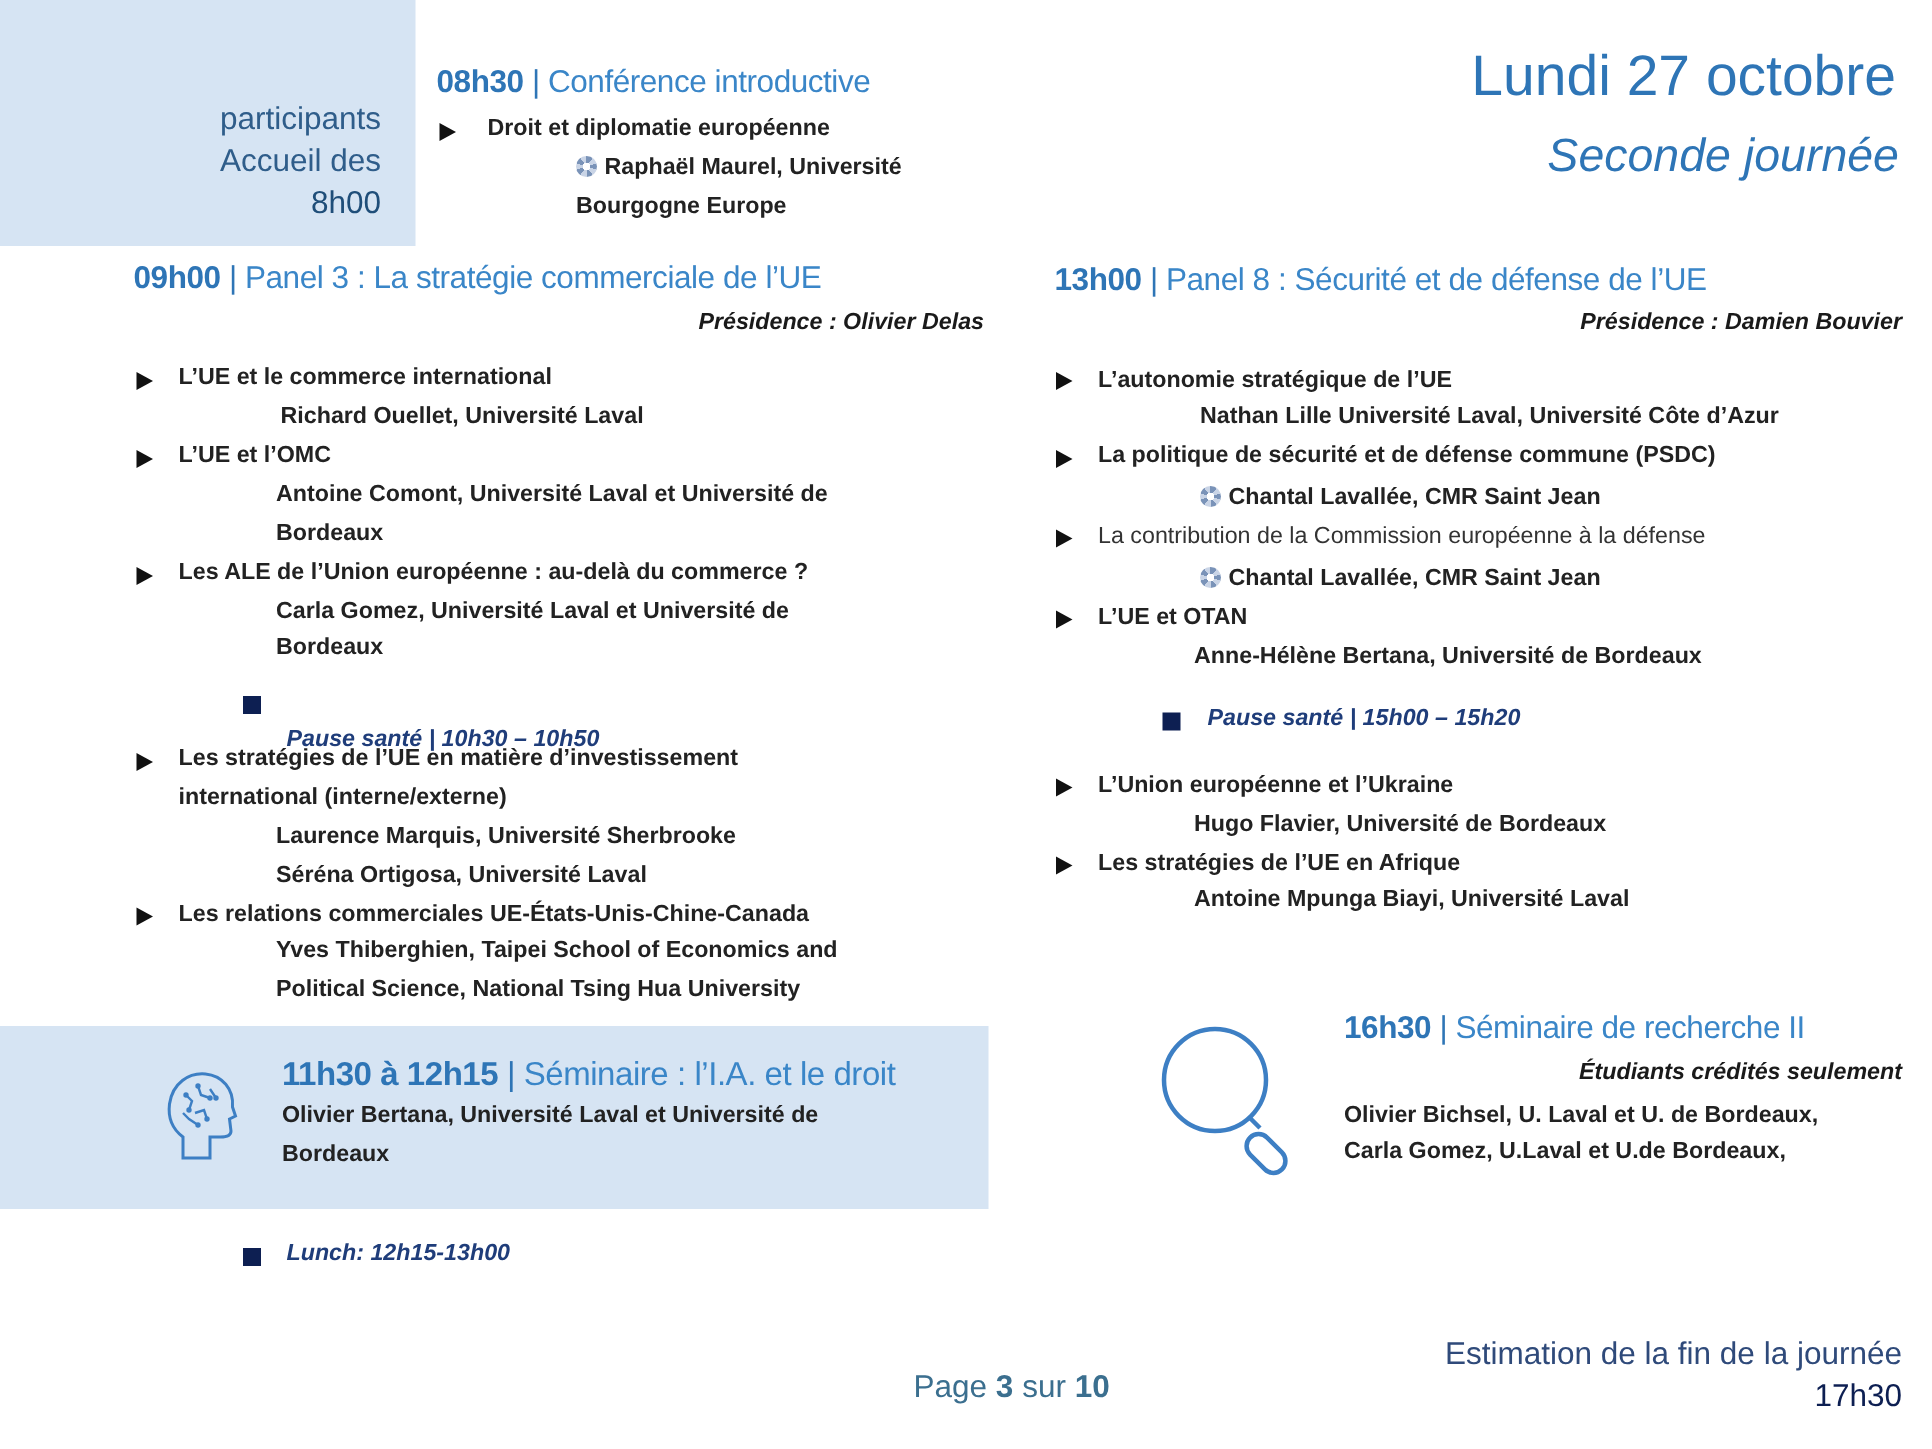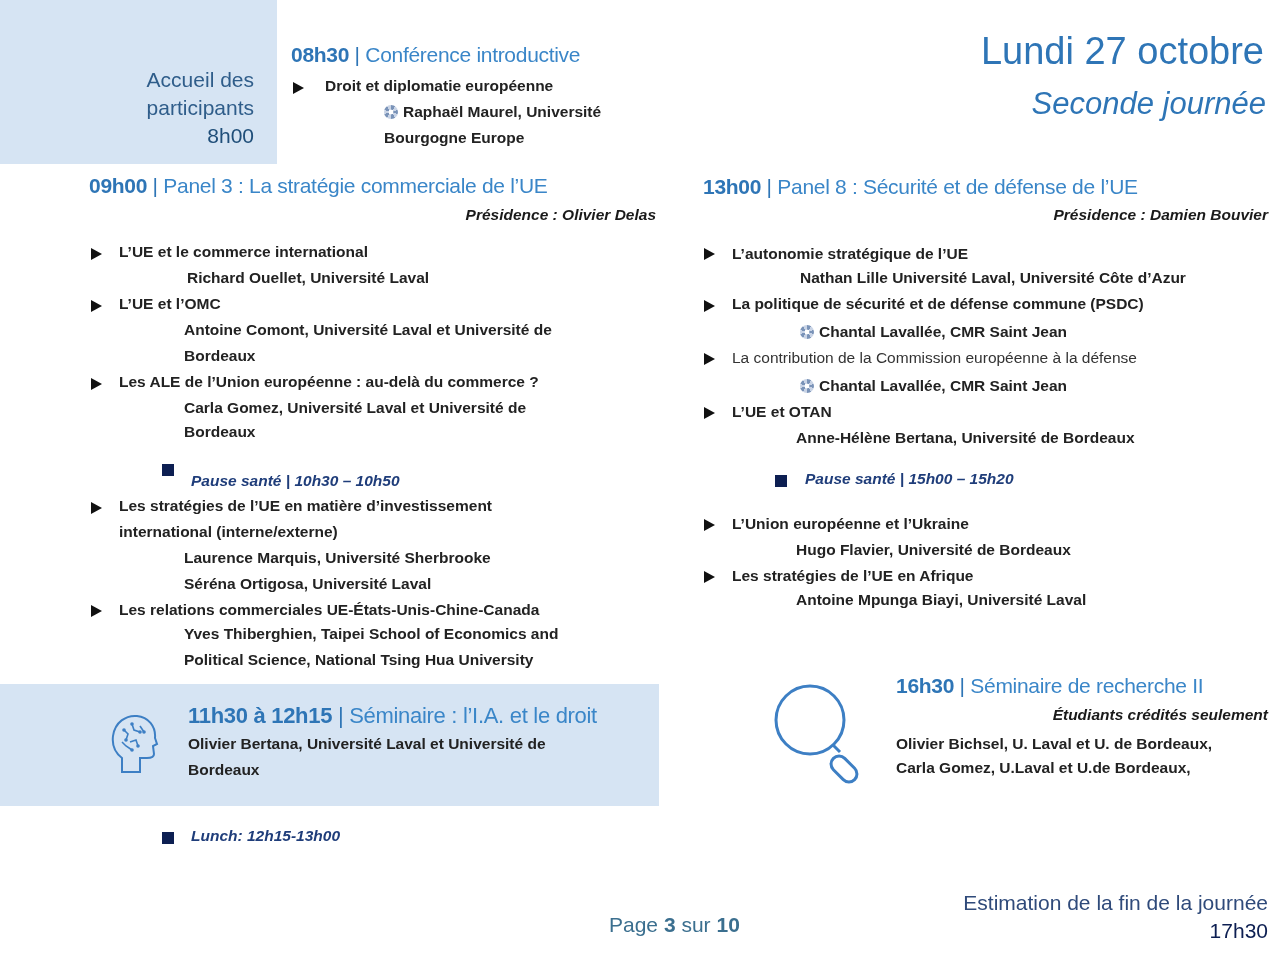--- a/index.html
+++ b/index.html
@@ -19,22 +19,22 @@
   .gear { display:inline-block; width:14px; height:14px; border-radius:50%;
           background: radial-gradient(circle, #ffffff 0 25%, transparent 26%),
                       conic-gradient(#7a93b8 0 10%, #c9d4e6 10% 20%, #7a93b8 20% 30%, #c9d4e6 30% 40%, #7a93b8 40% 50%, #c9d4e6 50% 60%, #7a93b8 60% 70%, #c9d4e6 70% 80%, #7a93b8 80% 90%, #c9d4e6 90% 100%);
           vertical-align:-2px; margin-right:5px; }
 </style>
 </head>
 <body>
 
 <div class="abs" style="left:0;top:0;width:277px;height:164px;background:#d6e4f3;"></div>
 <div class="abs" style="left:0;top:66px;width:254px;text-align:right;font-size:21px;line-height:28px;color:#2f5d8a;">
+  <div>participants</div>
   <div>Accueil des</div>
-  <div>participants</div>
   <div style="color:#1f4e79;">8h00</div>
 </div>
 
 <div class="abs heading" style="left:291px;top:43px;">
   <span class="time">08h30</span>
   <span class="sep">|</span>
   <span>Conférence introductive</span>
 </div>
 <div class="tri" style="left:293px;top:82px;"></div>
 <div class="item" style="left:325px;top:73px;">Droit et diplomatie européenne</div>
@@ -61,21 +61,21 @@
 <div class="item" style="left:119px;top:291px;">L’UE et l’OMC</div>
 <div class="speaker" style="left:184px;top:317px;">Antoine Comont, Université Laval et Université de</div>
 <div class="speaker" style="left:184px;top:343px;">Bordeaux</div>
 
 <div class="tri" style="left:91px;top:378px;"></div>
 <div class="item" style="left:119px;top:369px;">Les ALE de l’Union européenne : au-delà du commerce ?</div>
 <div class="speaker" style="left:184px;top:395px;">Carla Gomez, Université Laval et Université de</div>
 <div class="speaker" style="left:184px;top:419px;">Bordeaux</div>
 
 <div class="sq" style="left:162px;top:464px;"></div>
-<div class="pause" style="left:191px;top:472px;">Pause santé | 10h30 – 10h50</div>
+<div class="pause" style="left:191px;top:484px;">Pause santé | 10h30 – 10h50</div>
 
 <div class="tri" style="left:91px;top:502px;"></div>
 <div class="item" style="left:119px;top:493px;">Les stratégies de l’UE en matière d’investissement</div>
 <div class="item" style="left:119px;top:519px;">international (interne/externe)</div>
 <div class="speaker" style="left:184px;top:545px;">Laurence Marquis, Université Sherbrooke</div>
 <div class="speaker" style="left:184px;top:571px;">Séréna Ortigosa, Université Laval</div>
 
 <div class="tri" style="left:91px;top:605px;"></div>
 <div class="item" style="left:119px;top:597px;">Les relations commerciales UE-États-Unis-Chine-Canada</div>
 <div class="speaker" style="left:184px;top:621px;">Yves Thiberghien, Taipei School of Economics and</div>

